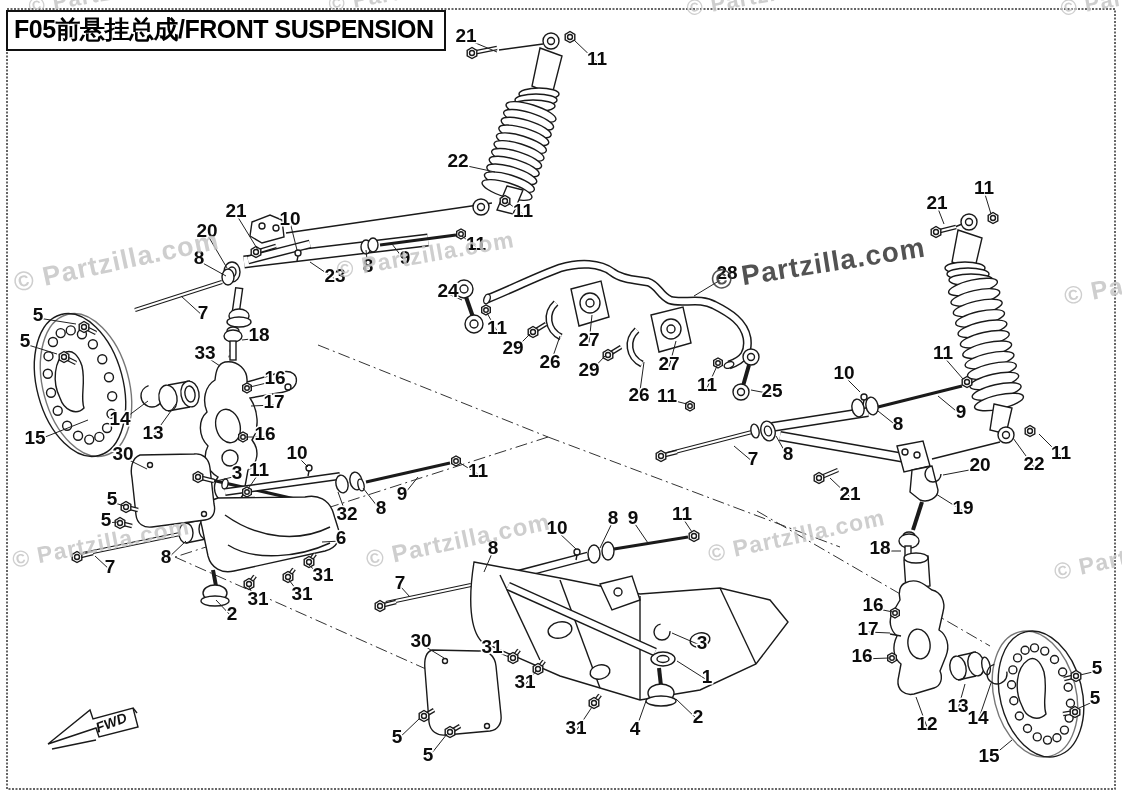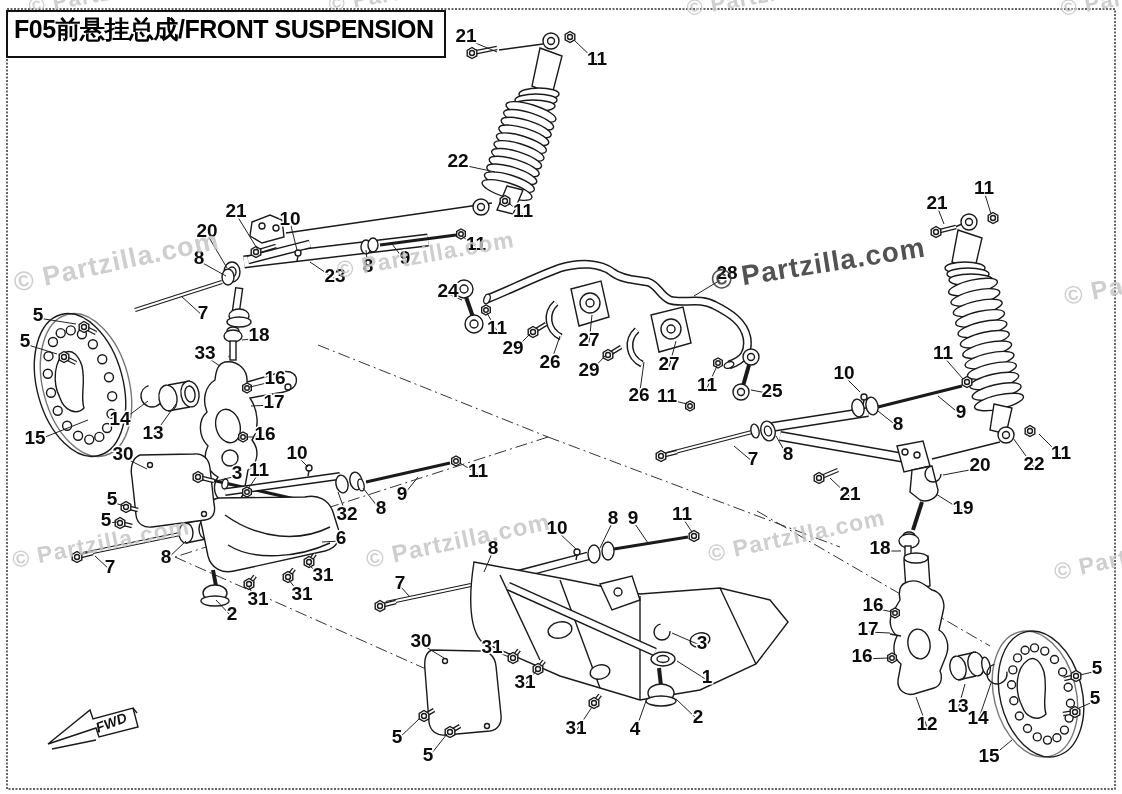--- a/index.html
+++ b/index.html
@@ -1,19 +1,19 @@
 <!DOCTYPE html>
 <html><head>
 <meta charset="utf-8">
 <style>
   html,body{margin:0;padding:0;background:#fff;}
   .stage{position:relative;width:1122px;height:794px;background:#fff;overflow:hidden;
          font-family:"Liberation Sans",sans-serif;}
   .title-box{position:absolute;left:6px;top:10px;border:2px solid #111;background:#fff;
-             padding:1px 10px 10px 6px;font-size:25px;font-weight:bold;color:#000;
+             padding:1px 10px 3px 6px;font-size:25px;font-weight:bold;color:#000;
              letter-spacing:-0.5px;white-space:nowrap;z-index:5;}
   svg{position:absolute;left:0;top:0;}
   .lineart{stroke:#1a1a1a;fill:none;stroke-width:1.4;}
   .tube-out{stroke:#1a1a1a;fill:none;}
   .tube-in{stroke:#fff;fill:none;}
   .whitefill{fill:#fff;stroke:#1a1a1a;stroke-width:1.4;}
   .callout{font-weight:bold;font-size:19px;fill:#0c0c0c;paint-order:stroke;stroke:#ffffff;stroke-width:3px;}
   .leader{stroke:#222;stroke-width:1;}
   .dashdot{stroke:#333;stroke-width:1;stroke-dasharray:12 4 2 4;}
   .wm-light{fill:#c6c6c6;opacity:.85;}

